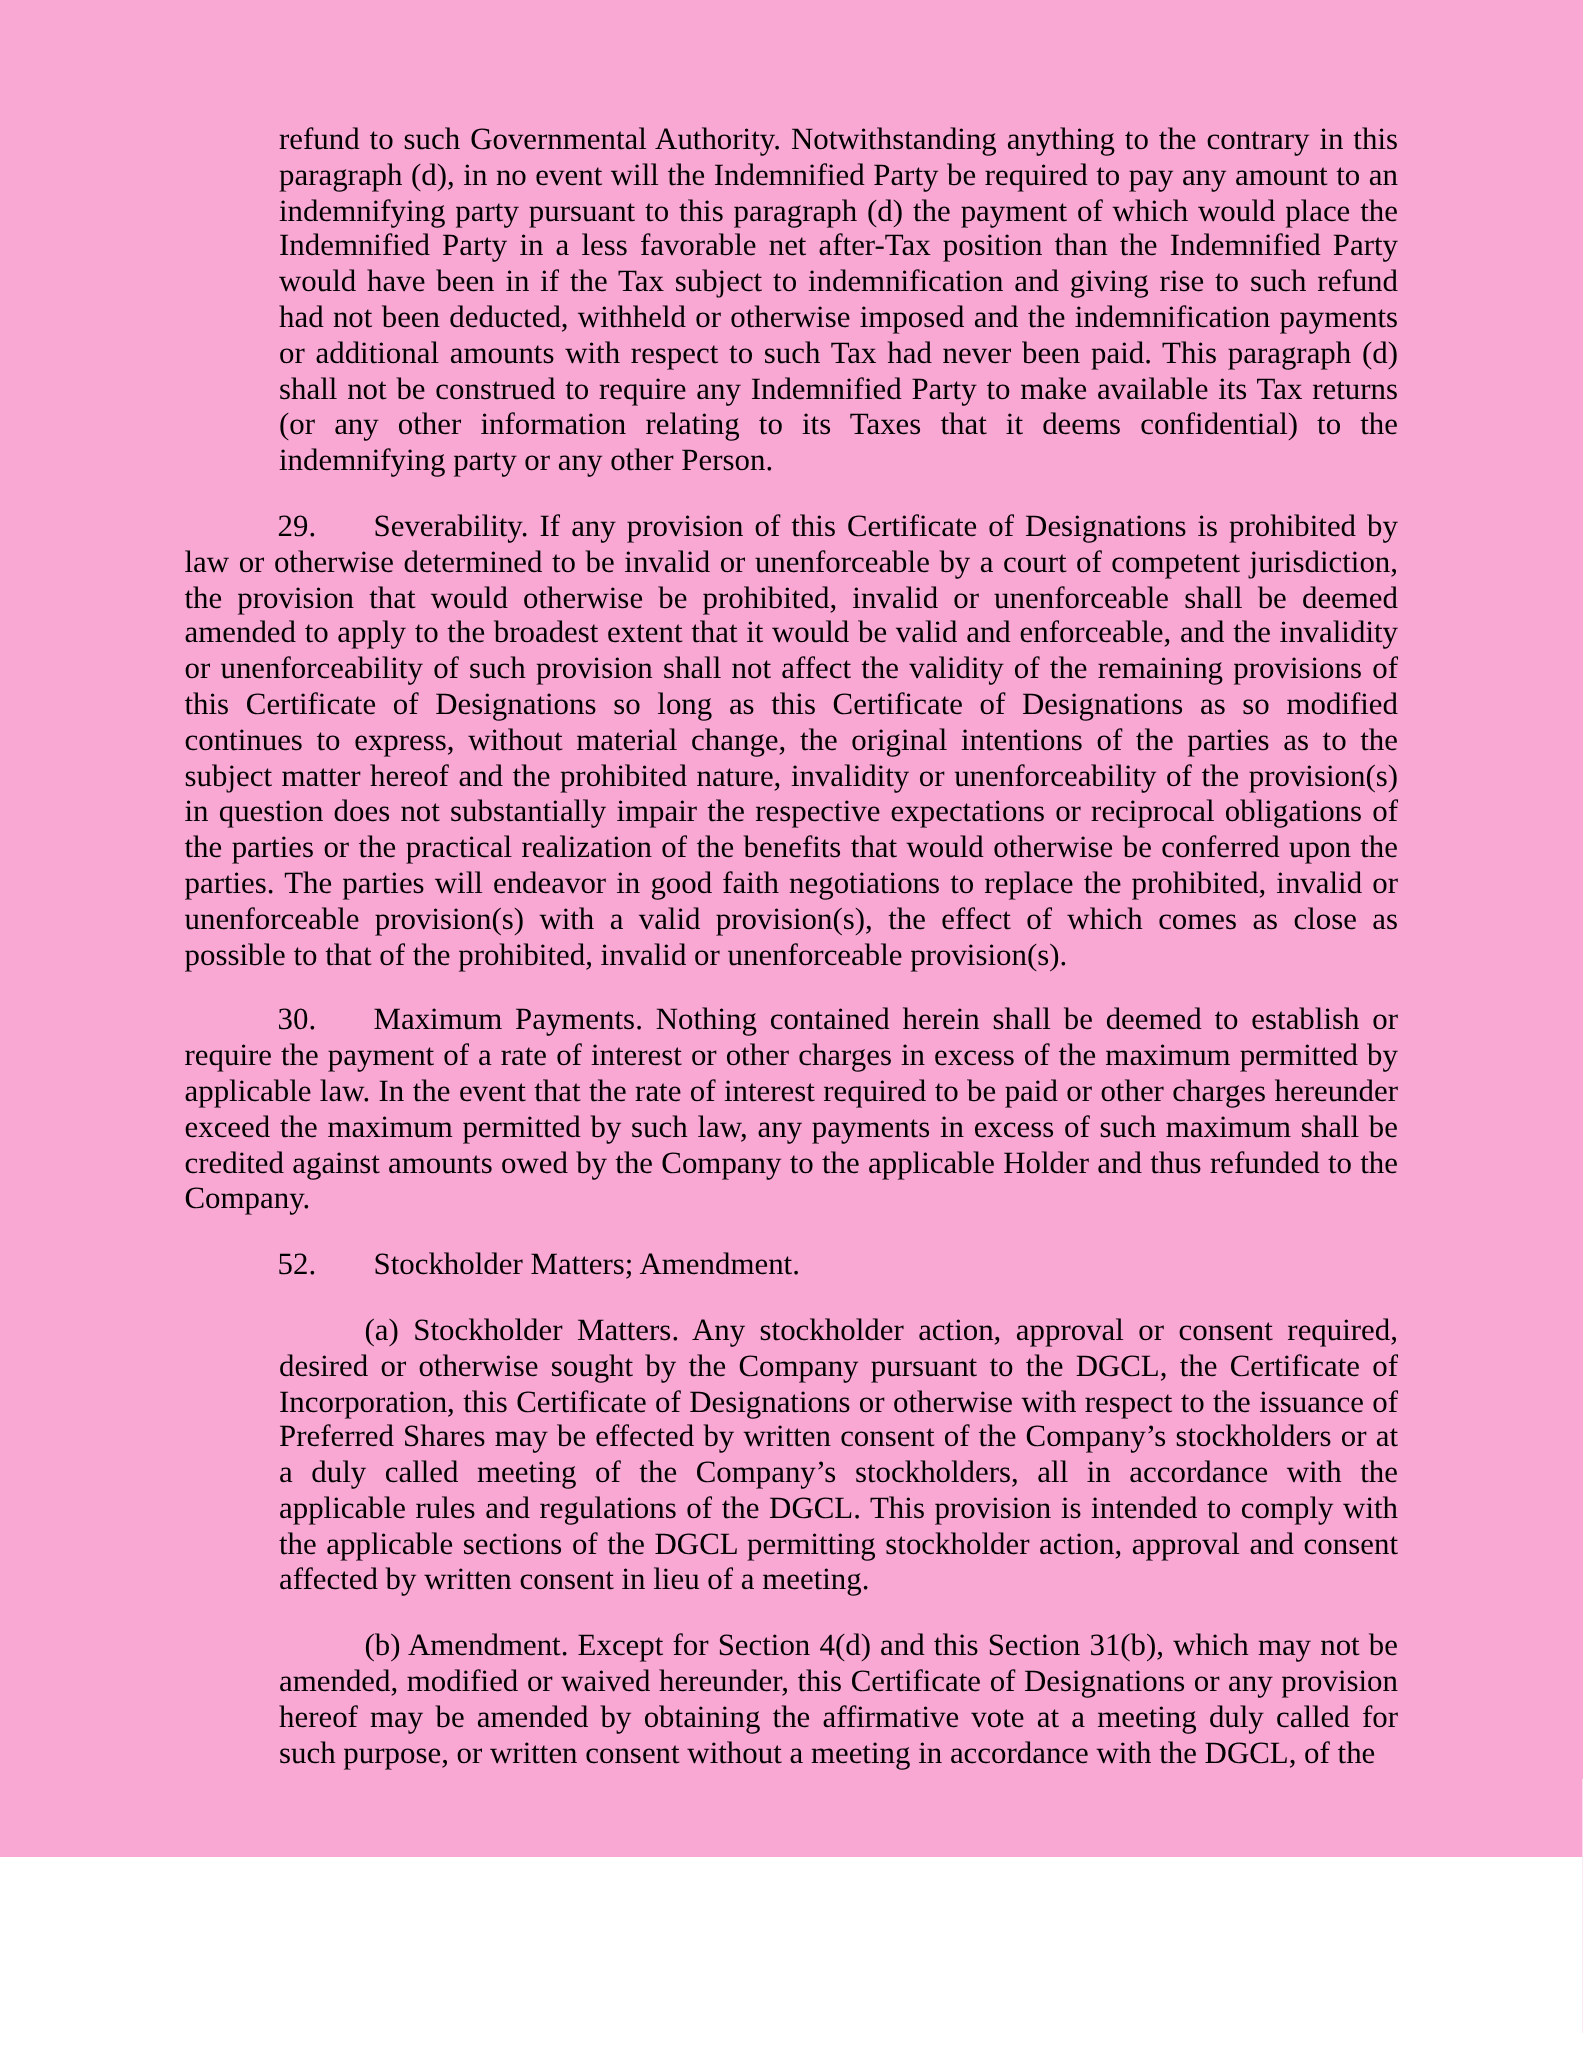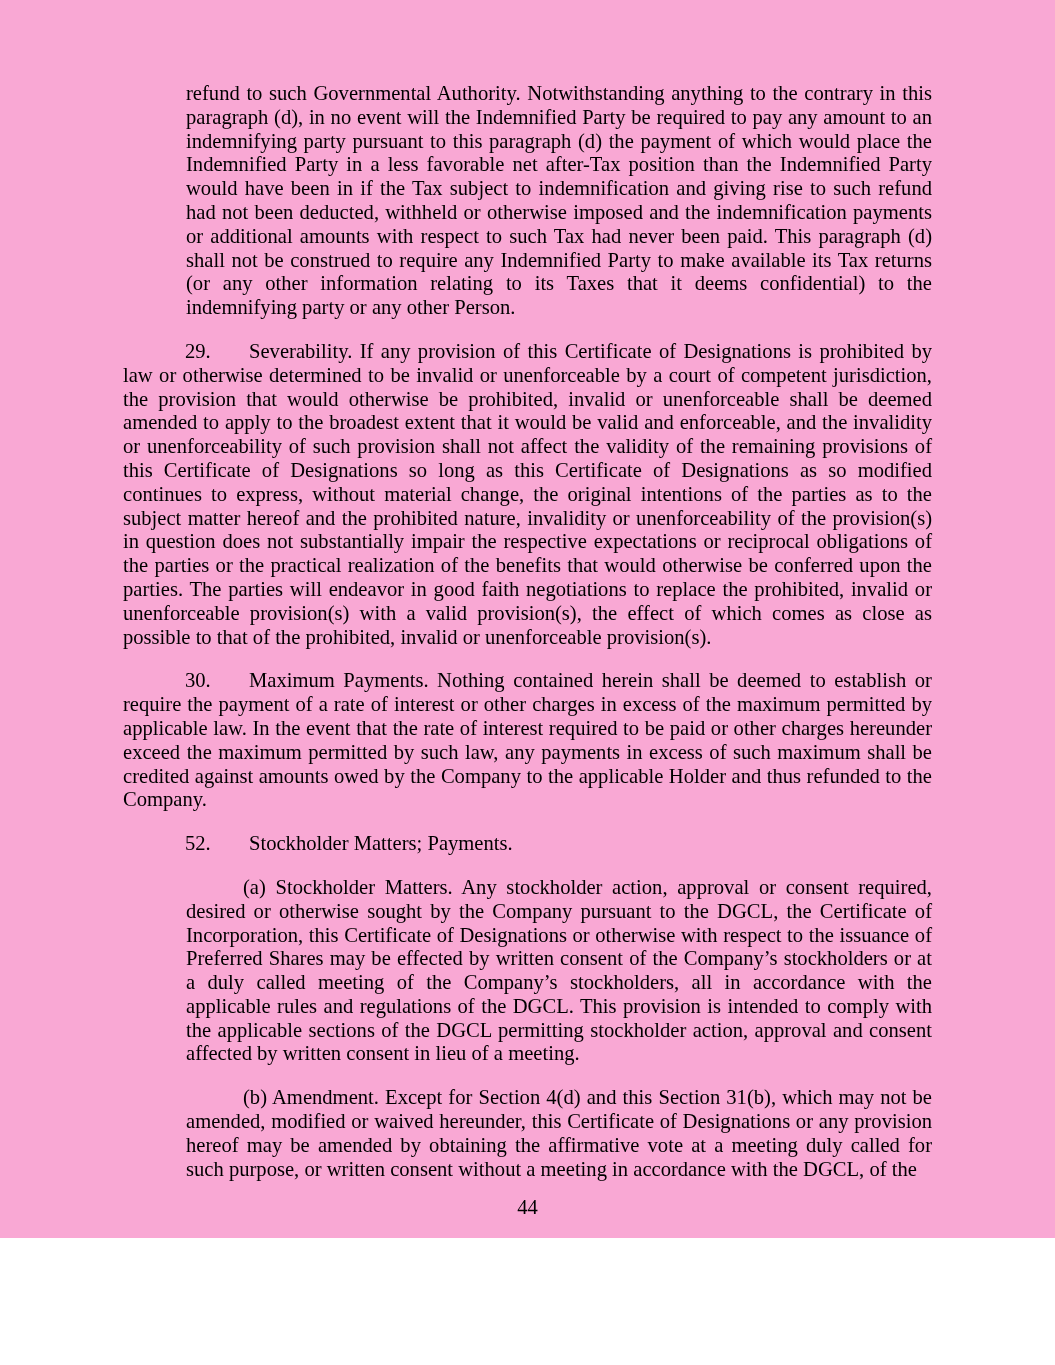--- a/index.html
+++ b/index.html
@@ -41,39 +41,38 @@
     min-width: 64px;
     text-indent: 0;
   }
   .u {
     text-underline-offset: 2px;
   }
   .heading {
     text-align: left;
   }
   .last-para {
-    margin-bottom: 15px;
+    margin-bottom: 26px;
   }
   .footer {
     text-align: center;
     margin: 0;
   }
 </style>
 </head>
 <body>
 
 <div class="page">
 
   <p class="block-indent">refund to such Governmental Authority.  Notwithstanding anything to the contrary in this paragraph (d), in no event will the Indemnified Party be required to pay any amount to an indemnifying party pursuant to this paragraph (d) the payment of which would place the Indemnified Party in a less favorable net after-Tax position than the Indemnified Party would have been in if the Tax subject to indemnification and giving rise to such refund had not been deducted, withheld or otherwise imposed and the indemnification payments or additional amounts with respect to such Tax had never been paid.  This paragraph (d) shall not be construed to require any Indemnified Party to make available its Tax returns (or any other information relating to its Taxes that it deems confidential) to the indemnifying party or any other Person.</p>
 
   <p class="fl-62"><span class="secnum">29.</span><span class="u">Severability</span><span>.  If any provision of this Certificate of Designations is prohibited by law or otherwise determined to be invalid or unenforceable by a court of competent jurisdiction, the provision that would otherwise be prohibited, invalid or unenforceable shall be deemed amended to apply to the broadest extent that it would be valid and enforceable, and the invalidity or unenforceability of such provision shall not affect the validity of the remaining provisions of this Certificate of Designations so long as this Certificate of Designations as so modified continues to express, without material change, the original intentions of the parties as to the subject matter hereof and the prohibited nature, invalidity or unenforceability of the provision(s) in question does not substantially impair the respective expectations or reciprocal obligations of the parties or the practical realization of the benefits that would otherwise be conferred upon the parties.  The parties will endeavor in good faith negotiations to replace the prohibited, invalid or unenforceable provision(s) with a valid provision(s), the effect of which comes as close as possible to that of the prohibited, invalid or unenforceable provision(s).</span></p>
 
   <p class="fl-62"><span class="secnum">30.</span><span class="u">Maximum Payments</span><span>.  Nothing contained herein shall be deemed to establish or require the payment of a rate of interest or other charges in excess of the maximum permitted by applicable law.  In the event that the rate of interest required to be paid or other charges hereunder exceed the maximum permitted by such law, any payments in excess of such maximum shall be credited against amounts owed by the Company to the applicable Holder and thus refunded to the Company.</span></p>
 
-  <p class="fl-62 heading"><span class="secnum">52.</span><span class="u">Stockholder Matters; Payments</span><span>.</span></p>
+  <p class="fl-62 heading"><span class="secnum">52.</span><span class="u">Stockholder Matters; Amendment</span><span>.</span></p>
 
   <p class="block-indent fl-57"><span>(a)</span> <span class="u">Stockholder Matters</span><span>.  Any stockholder action, approval or consent required, desired or otherwise sought by the Company pursuant to the DGCL, the Certificate of Incorporation, this Certificate of Designations or otherwise with respect to the issuance of Preferred Shares may be effected by written consent of the Company’s stockholders or at a duly called meeting of the Company’s stockholders, all in accordance with the applicable rules and regulations of the DGCL.  This provision is intended to comply with the applicable sections of the DGCL permitting stockholder action, approval and consent affected by written consent in lieu of a meeting.</span></p>
 
   <p class="block-indent fl-57 last-para"><span>(b)</span> <span class="u">Amendment</span><span>.  Except for Section 4(d) and this Section 31(b), which may not be amended, modified or waived hereunder, this Certificate of Designations or any provision hereof may be amended by obtaining the affirmative vote at a meeting duly called for such purpose, or written consent without a meeting in accordance with the DGCL, of the</span></p>
 
-  <p class="footer">44</p>
 
 </div>
 
 </body></html>

